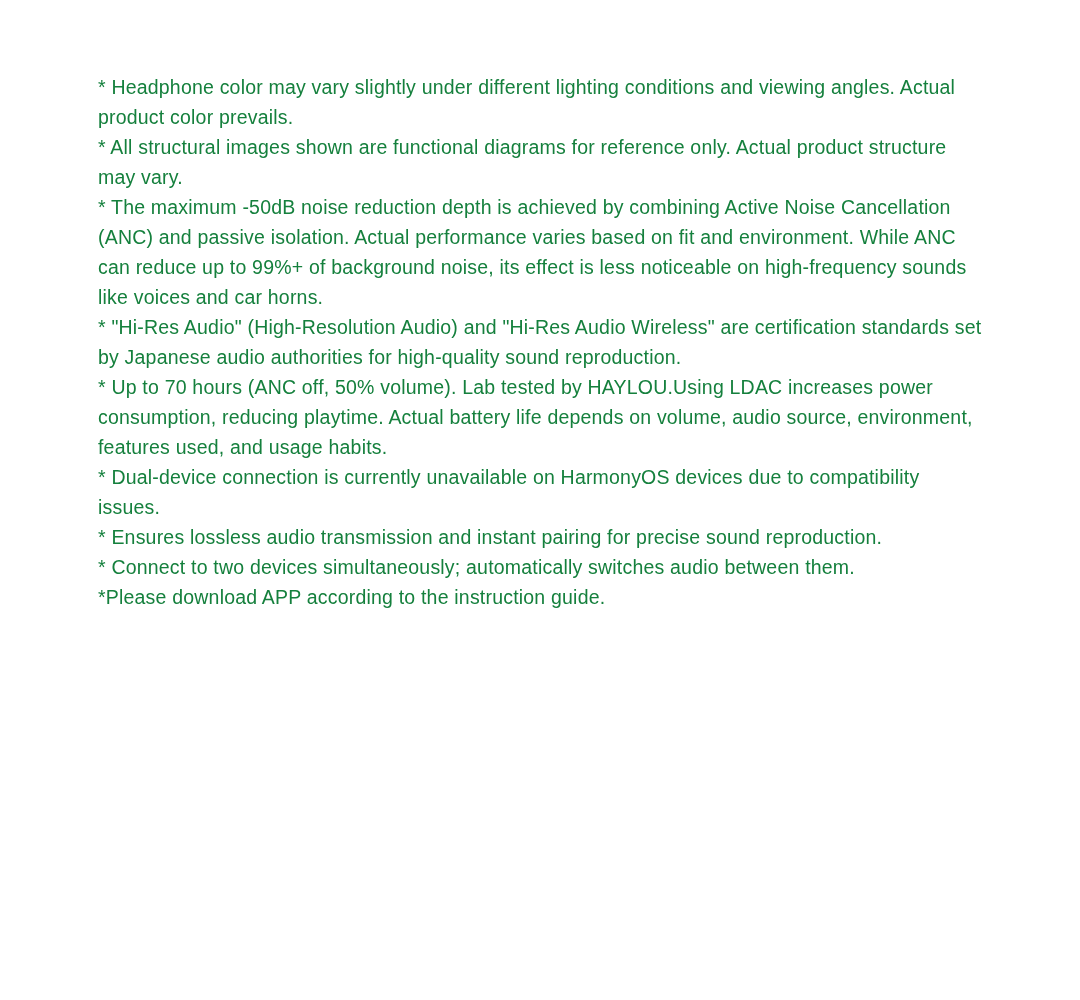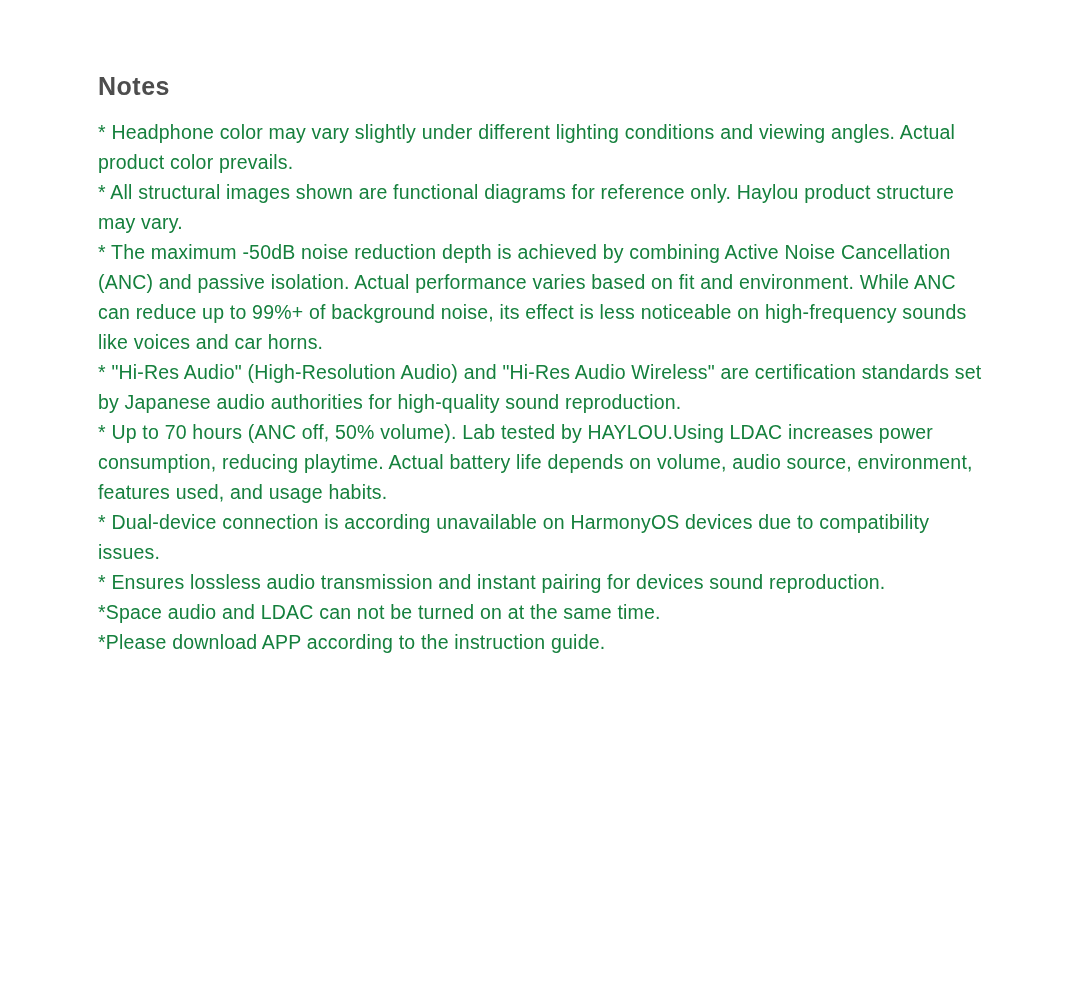--- a/index.html
+++ b/index.html
@@ -35,26 +35,25 @@
     letter-spacing: 0.2px;
     color: #15803d;
     font-weight: 400;
   }
 </style>
 </head>
 <body>
 
 <div class="viewport">
   <div class="content">
-    <h2 class="section-title">Notes</h2>
     <div class="notes">
         <p>* Headphone color may vary slightly under different lighting conditions and viewing angles. Actual product color prevails.</p>
-        <p>* All structural images shown are functional diagrams for reference only. Haylou product structure may vary.</p>
+        <p>* All structural images shown are functional diagrams for reference only. Actual product structure may vary.</p>
         <p>* The maximum -50dB noise reduction depth is achieved by combining Active Noise Cancellation (ANC) and passive isolation. Actual performance varies based on fit and environment. While ANC can reduce up to 99%+ of background noise, its effect is less noticeable on high-frequency sounds like voices and car horns.</p>
         <p>* "Hi-Res Audio" (High-Resolution Audio) and "Hi-Res Audio Wireless" are certification standards set by Japanese audio authorities for high-quality sound reproduction.</p>
         <p>* Up to 70 hours (ANC off, 50% volume). Lab tested by HAYLOU.Using LDAC increases power consumption, reducing playtime. Actual battery life depends on volume, audio source, environment, features used, and usage habits.</p>
-        <p>* Dual-device connection is according unavailable on HarmonyOS devices due to compatibility issues.</p>
-        <p>* Ensures lossless audio transmission and instant pairing for devices sound reproduction.</p>
-        <p>*Space audio and LDAC can not be turned on at the same time.</p>
+        <p>* Dual-device connection is currently unavailable on HarmonyOS devices due to compatibility issues.</p>
+        <p>* Ensures lossless audio transmission and instant pairing for precise sound reproduction.</p>
+        <p>* Connect to two devices simultaneously; automatically switches audio between them.</p>
         <p>*Please download APP according to the instruction guide.</p>
       </div>
   </div>
 </div>
 
 </body></html>

